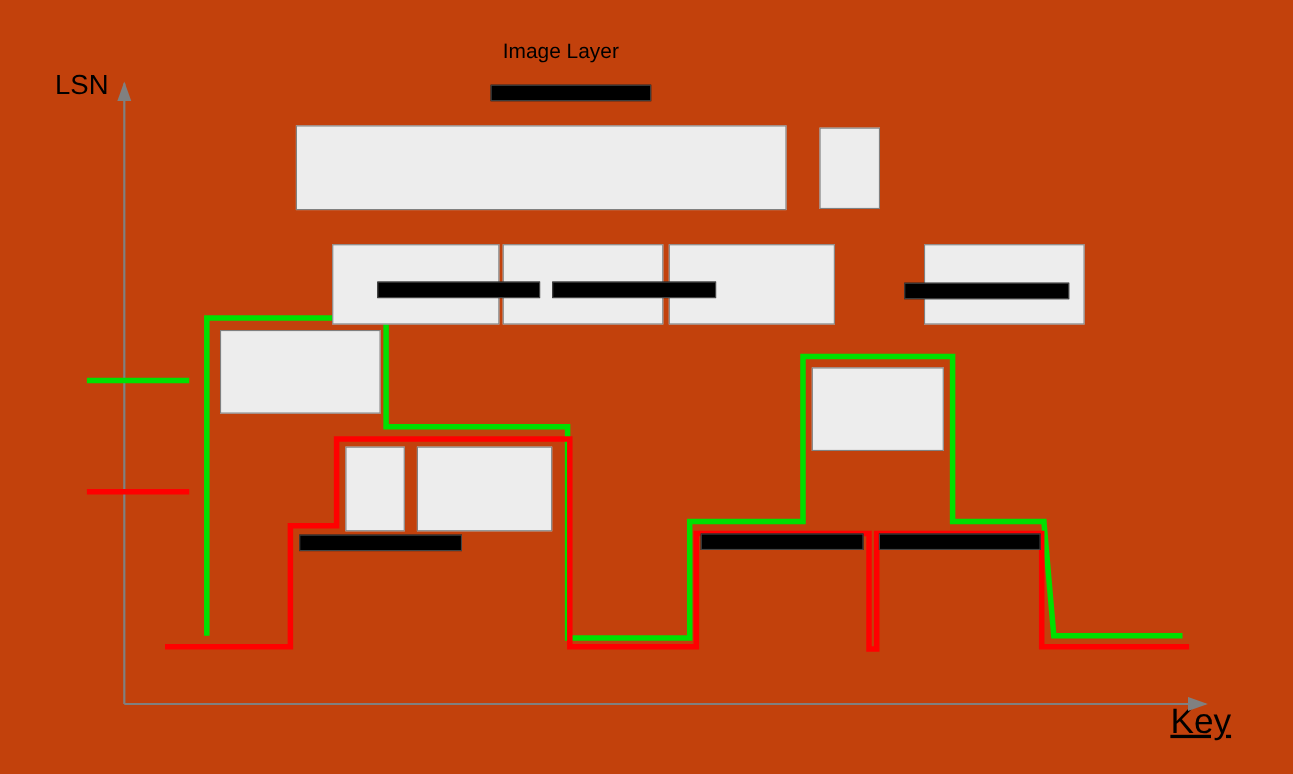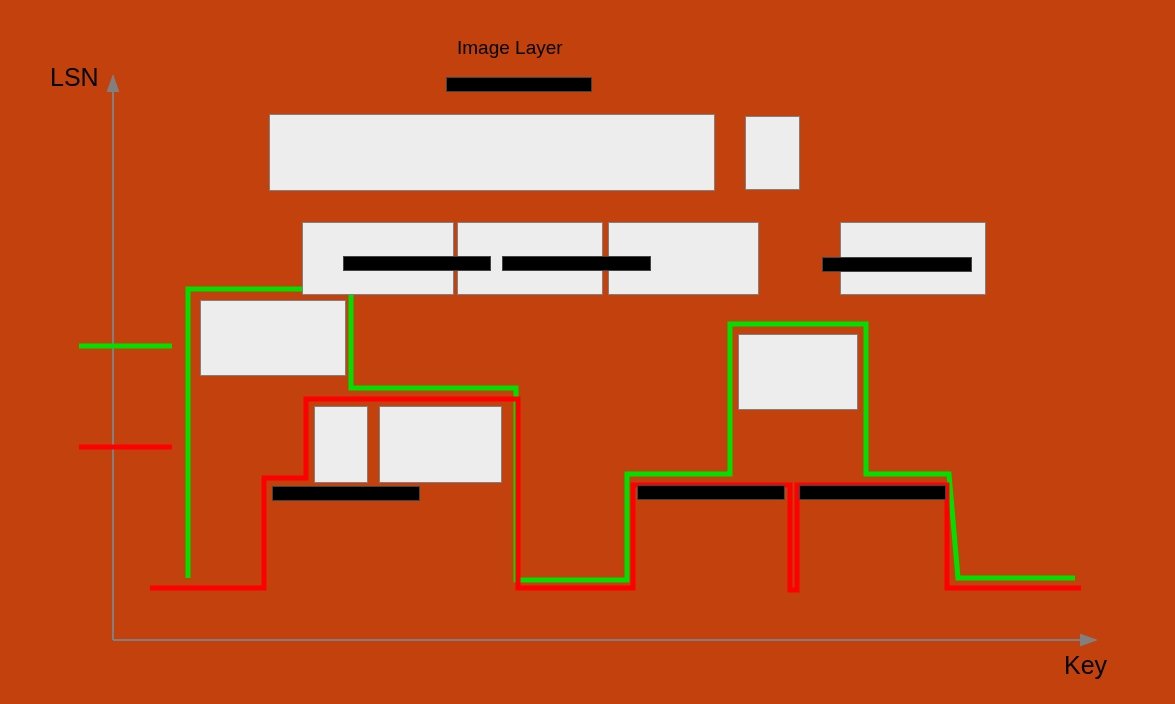--- a/index.html
+++ b/index.html
@@ -29,23 +29,24 @@
     color: #000000;
     white-space: nowrap;
     line-height: 1;
   }
   .lbl-axis-y {
     font-size: 25px;
     left: 50px;
     top: 65px;
   }
   .lbl-axis-x {
-    font-size: 25px;
+    font-size: 32px;
     left: 1064px;
-    top: 653px;
+    top: 639px;
+    text-decoration: underline;
   }
   .lbl-image-layer {
     font-size: 19px;
     left: 457px;
     top: 38px;
   }
   .lbl-delta-layer {
     font-size: 19px;
     left: 283px;
     top: 124px;

